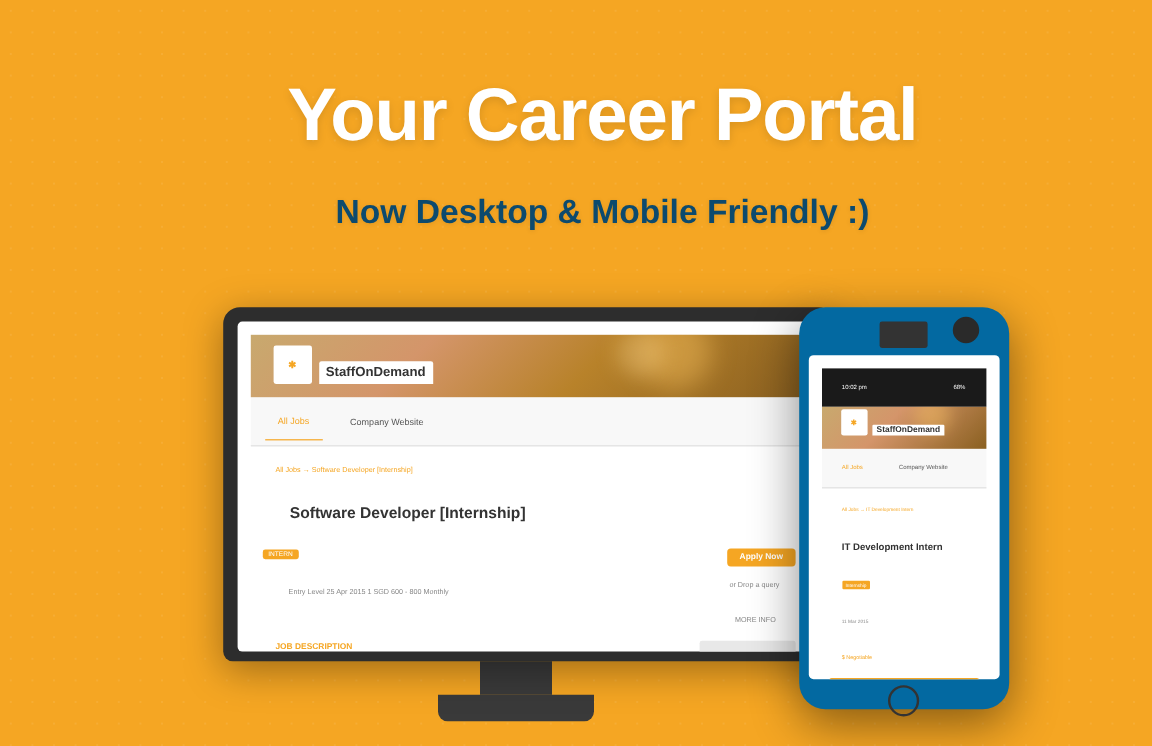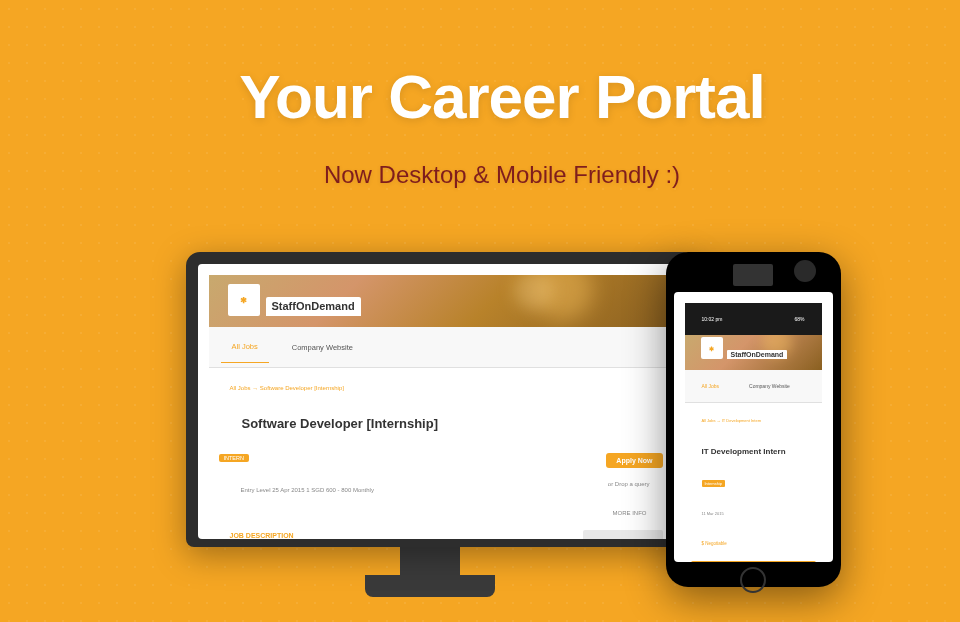--- a/index.html
+++ b/index.html
@@ -28,23 +28,23 @@
       color: #fff;
       font-size: 62px;
       font-weight: 900;
       text-align: center;
       letter-spacing: -1px;
       line-height: 1.1;
       text-shadow: 0 2px 8px rgba(0,0,0,0.12);
     }
 
     .subtitle {
-      color: #7f1d1d;
-      font-size: 24px;
-      font-weight: 400;
+      color: #0c4a6e;
+      font-size: 28px;
+      font-weight: 700;
       text-align: center;
       margin-top: 8px;
       margin-bottom: 32px;
       text-shadow: 0 1px 4px rgba(0,0,0,0.10);
     }
 
     
     .devices-wrapper {
       position: relative;
       width: 700px;
@@ -297,21 +297,21 @@
 
     
     .mobile-phone {
       position: relative;
       width: 175px;
       height: 340px;
       z-index: 2;
     }
 
     .phone-outer {
-      background: #000000;
+      background: #0369a1;
       border-radius: 22px;
       width: 175px;
       height: 335px;
       padding: 12px 8px;
       box-shadow: 0 12px 40px rgba(0,0,0,0.45);
       position: relative;
     }
 
     .phone-speaker {
       width: 40px;

